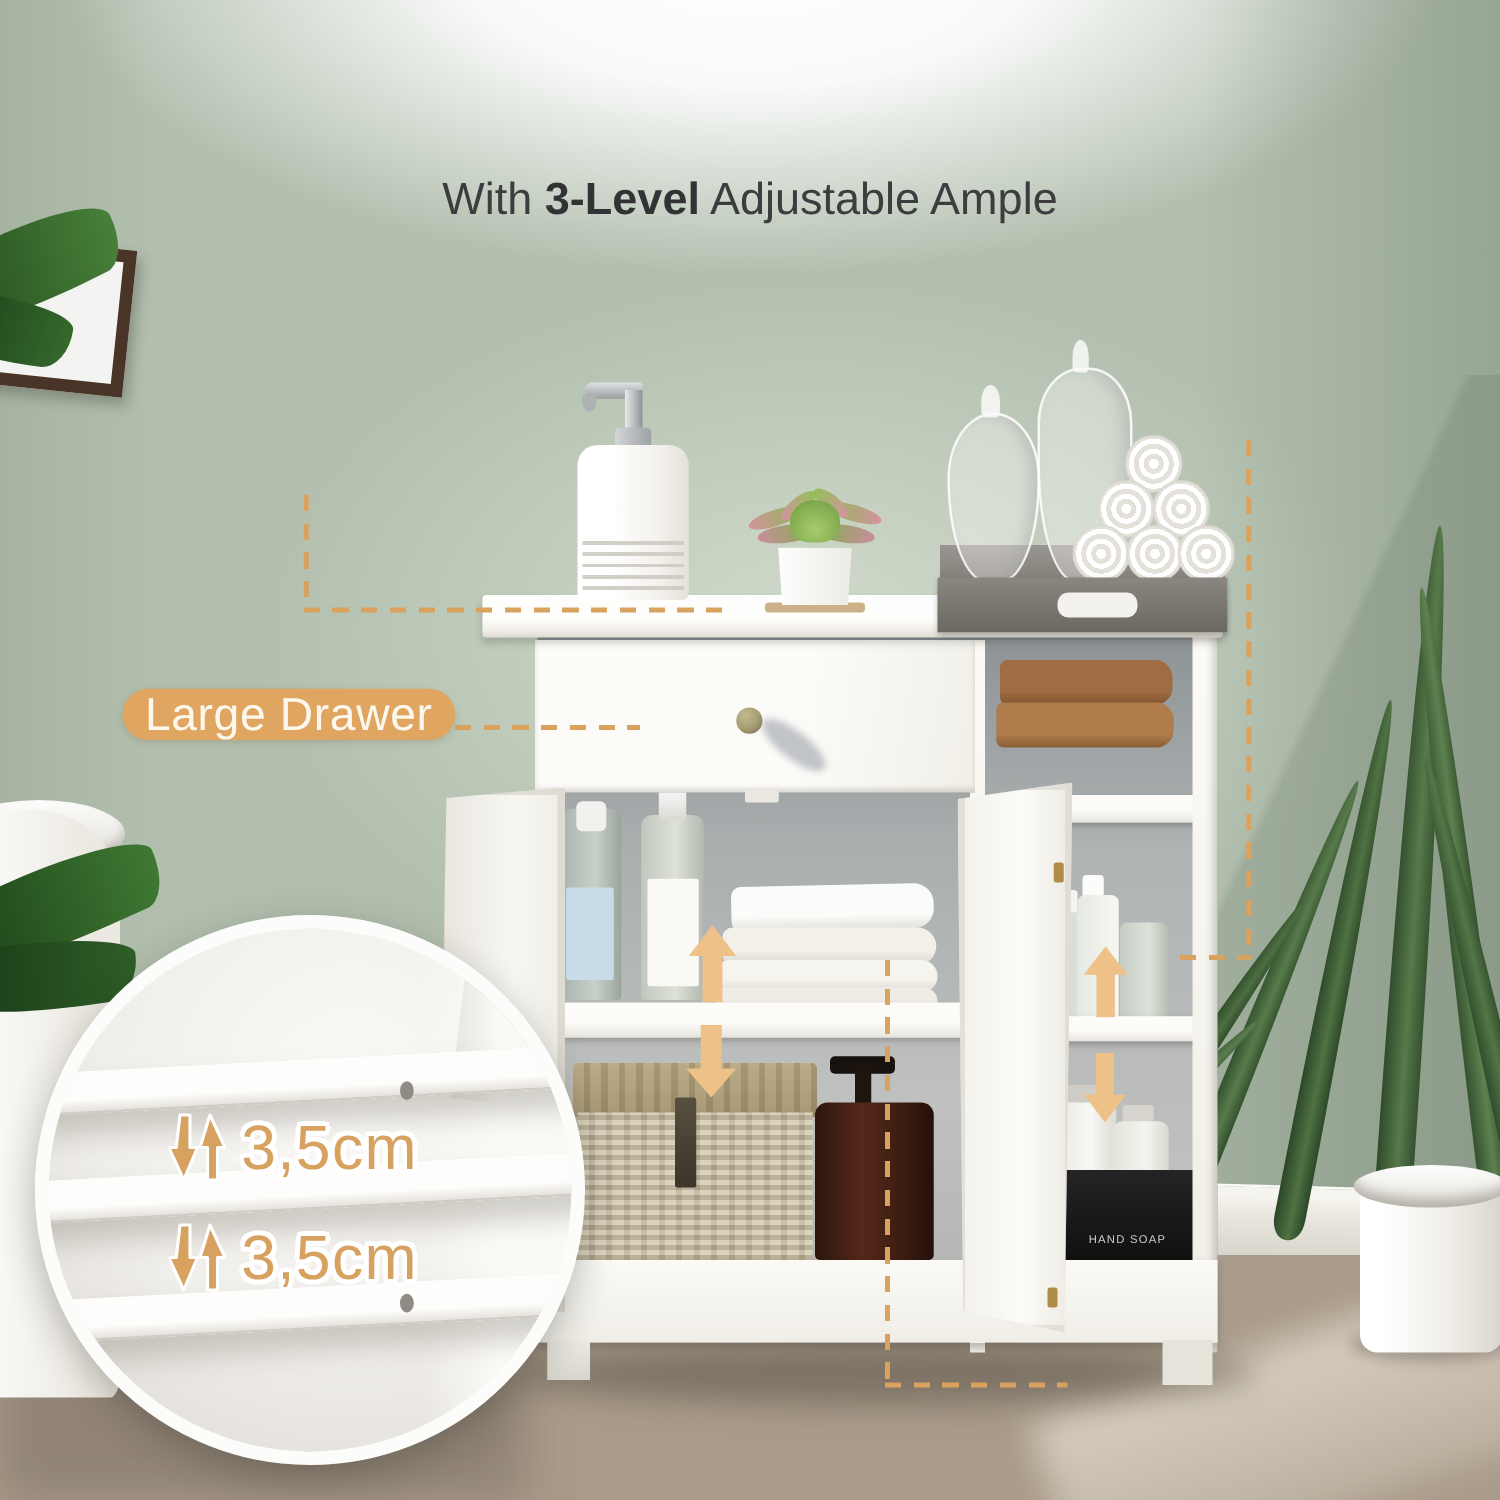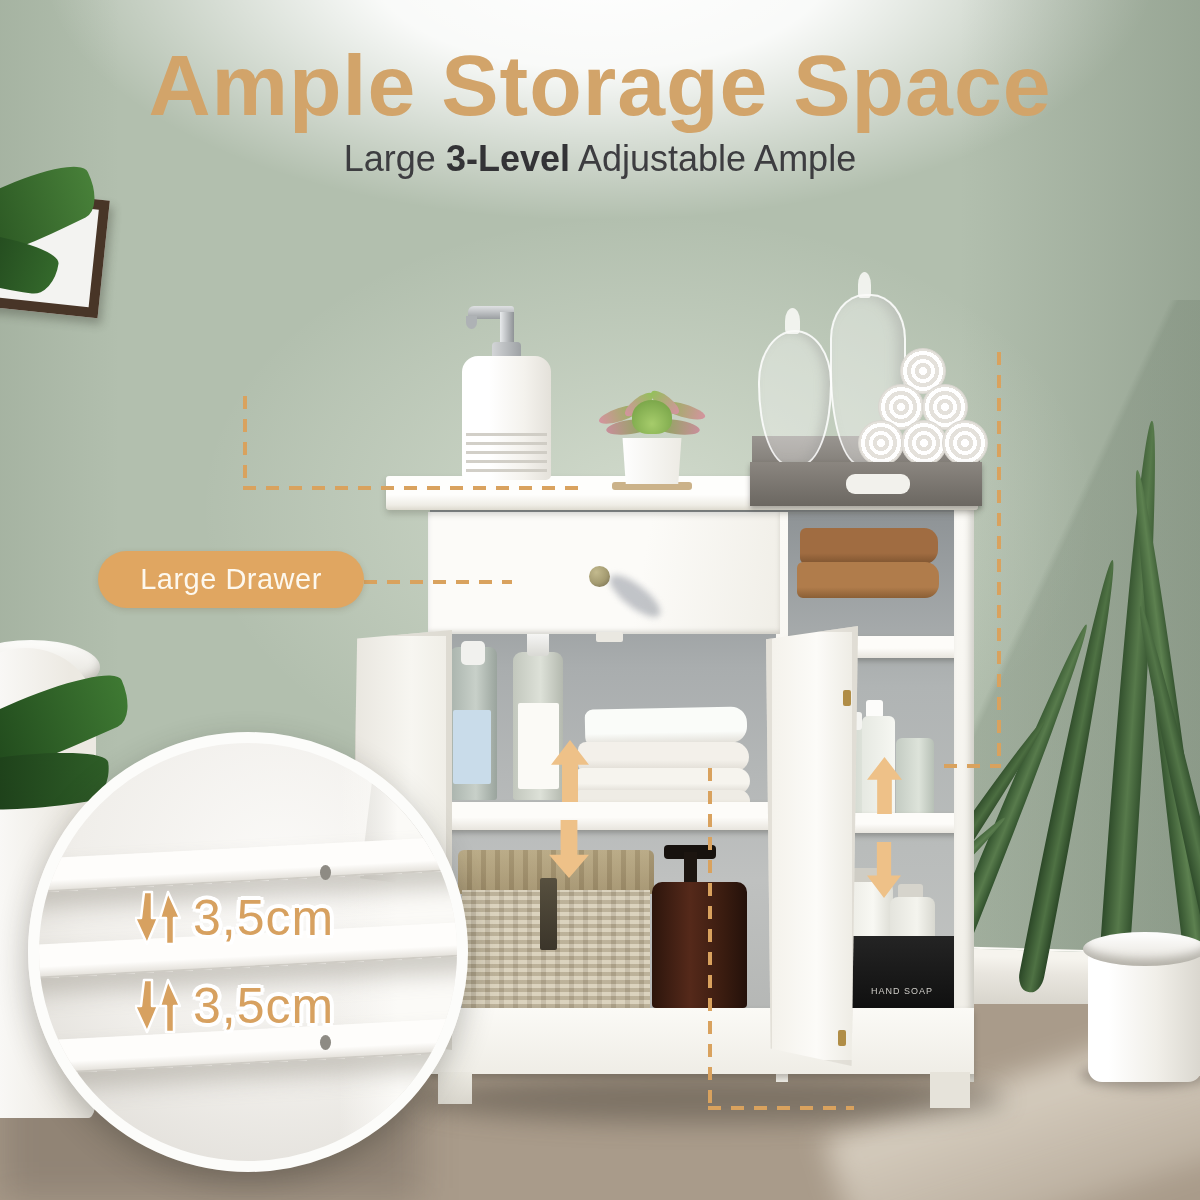--- a/index.html
+++ b/index.html
@@ -217,21 +217,21 @@
   <div class="abs" id="planter-leaf-2"></div>
 
   <div class="abs dash-v" style="left:243px;top:396px;height:94px;"></div>
   <div class="abs dash-h" style="left:243px;top:486px;width:342px;"></div>
   <div class="abs dash-h" style="left:364px;top:580px;width:148px;"></div>
   <div class="abs dash-v" style="left:997px;top:352px;height:416px;"></div>
   <div class="abs dash-h" style="left:944px;top:764px;width:57px;"></div>
   <div class="abs dash-v" style="left:708px;top:768px;height:342px;"></div>
   <div class="abs dash-h" style="left:708px;top:1106px;width:146px;"></div>
 
-  <div class="abs pill" style="left:98px;top:551px;width:266px;height:57px;font-size:29px;">
+  <div class="abs pill" style="left:98px;top:551px;width:266px;height:41px;font-size:37px;">
     <span>Large Drawer</span>
   </div>
 
   <div class="abs" id="inset">
     <div class="abs" style="left:-14px;top:-16px;width:130px;height:56px;border-radius:10% 90% 30% 70%/60% 40% 70% 30%;transform:rotate(-28deg);background:#47703b;"></div>
     <div class="abs" style="left:330px;top:-10px;width:70px;height:150px;transform:rotate(7deg);background:linear-gradient(90deg,#d9d7d2,#c6c4bf);"></div>
     <div class="abs" style="left:300px;top:0;width:130px;height:418px;background:linear-gradient(90deg,rgba(255,255,255,0),#fbfaf7 45%);"></div>
     <div class="abs slat" style="top:104px;"></div>
     <div class="abs slat" style="top:190px;"></div>
     <div class="abs slat" style="top:286px;"></div>
@@ -250,18 +250,17 @@
       <svg width="46" height="58" viewBox="0 0 46 58">
         <g fill="#d7a160" stroke="#ffffff" stroke-width="2.5" stroke-linejoin="round">
           <path d="M8 3 h8 v26 h6 L11 55 L-1 29 h6 z" transform="translate(1,0)"></path>
           <path d="M34 3 L46 29 h-6 v26 h-8 V29 h-6 z" transform="translate(-1,0)"></path>
         </g>
       </svg>
       <span class="measure-text">3,5cm</span>
     </div>
   </div>
 
-  <div class="abs" id="title">Ample Storage Space</div>
   <div class="abs" id="subtitle">
-    <span>Large </span><b>3-Level</b><span> Adjustable Ample</span>
+    <span>With </span><b>3-Level</b><span> Adjustable Ample</span>
   </div>
 
 </div>
 
 </body></html>

